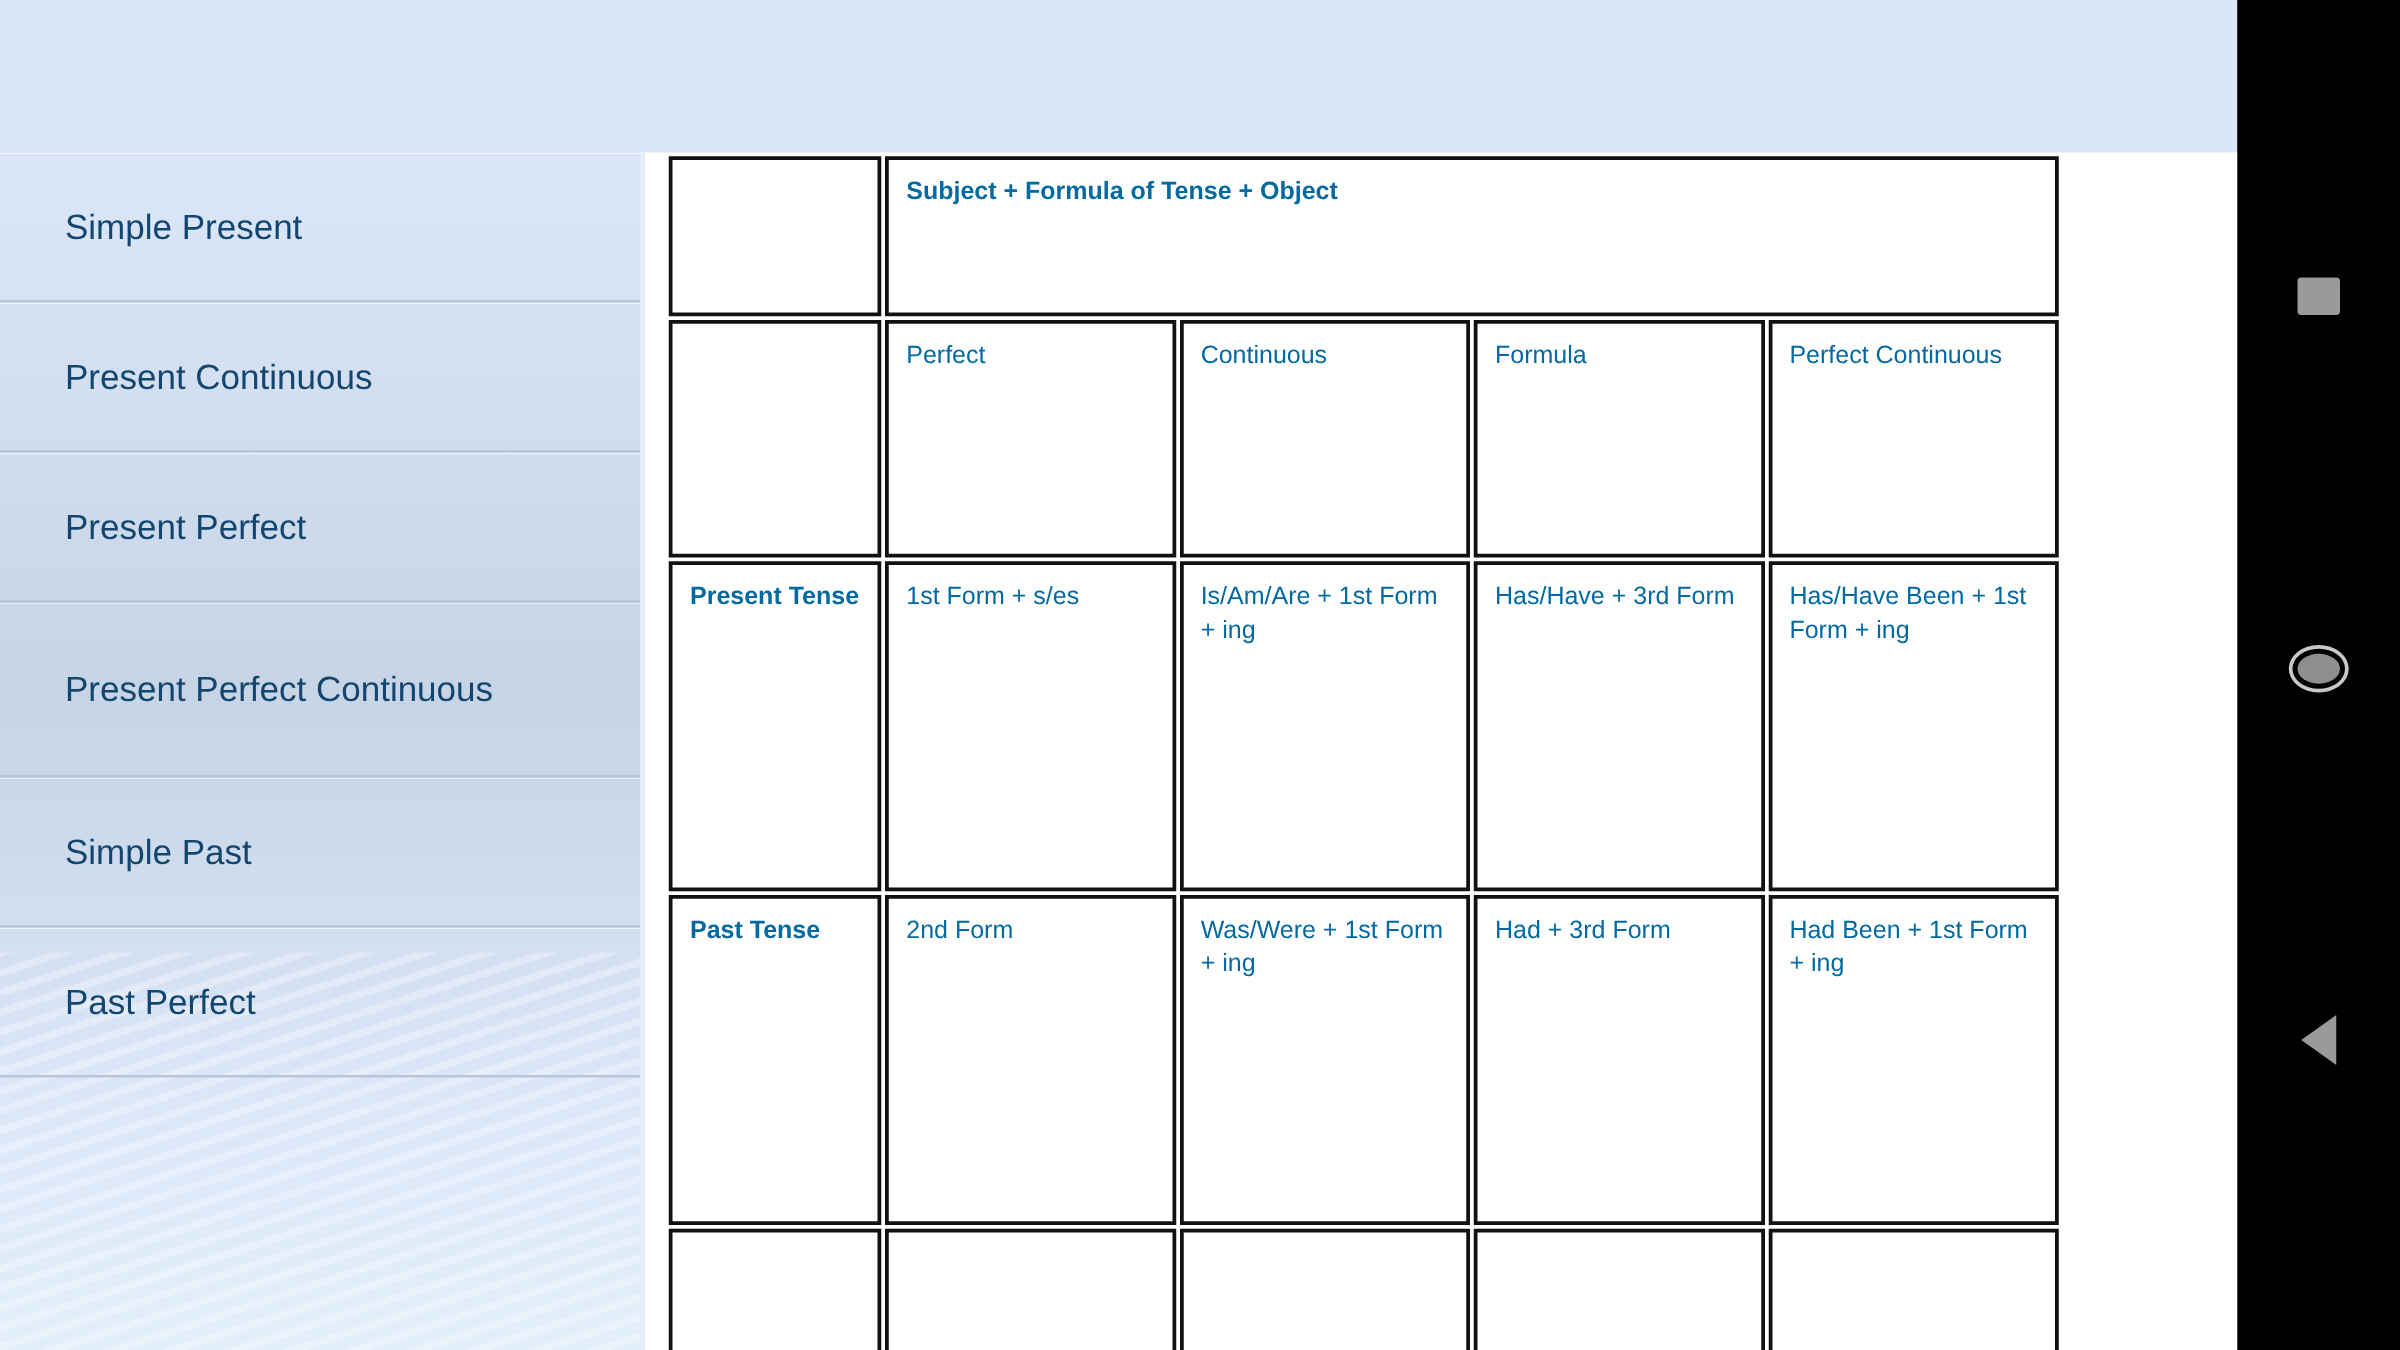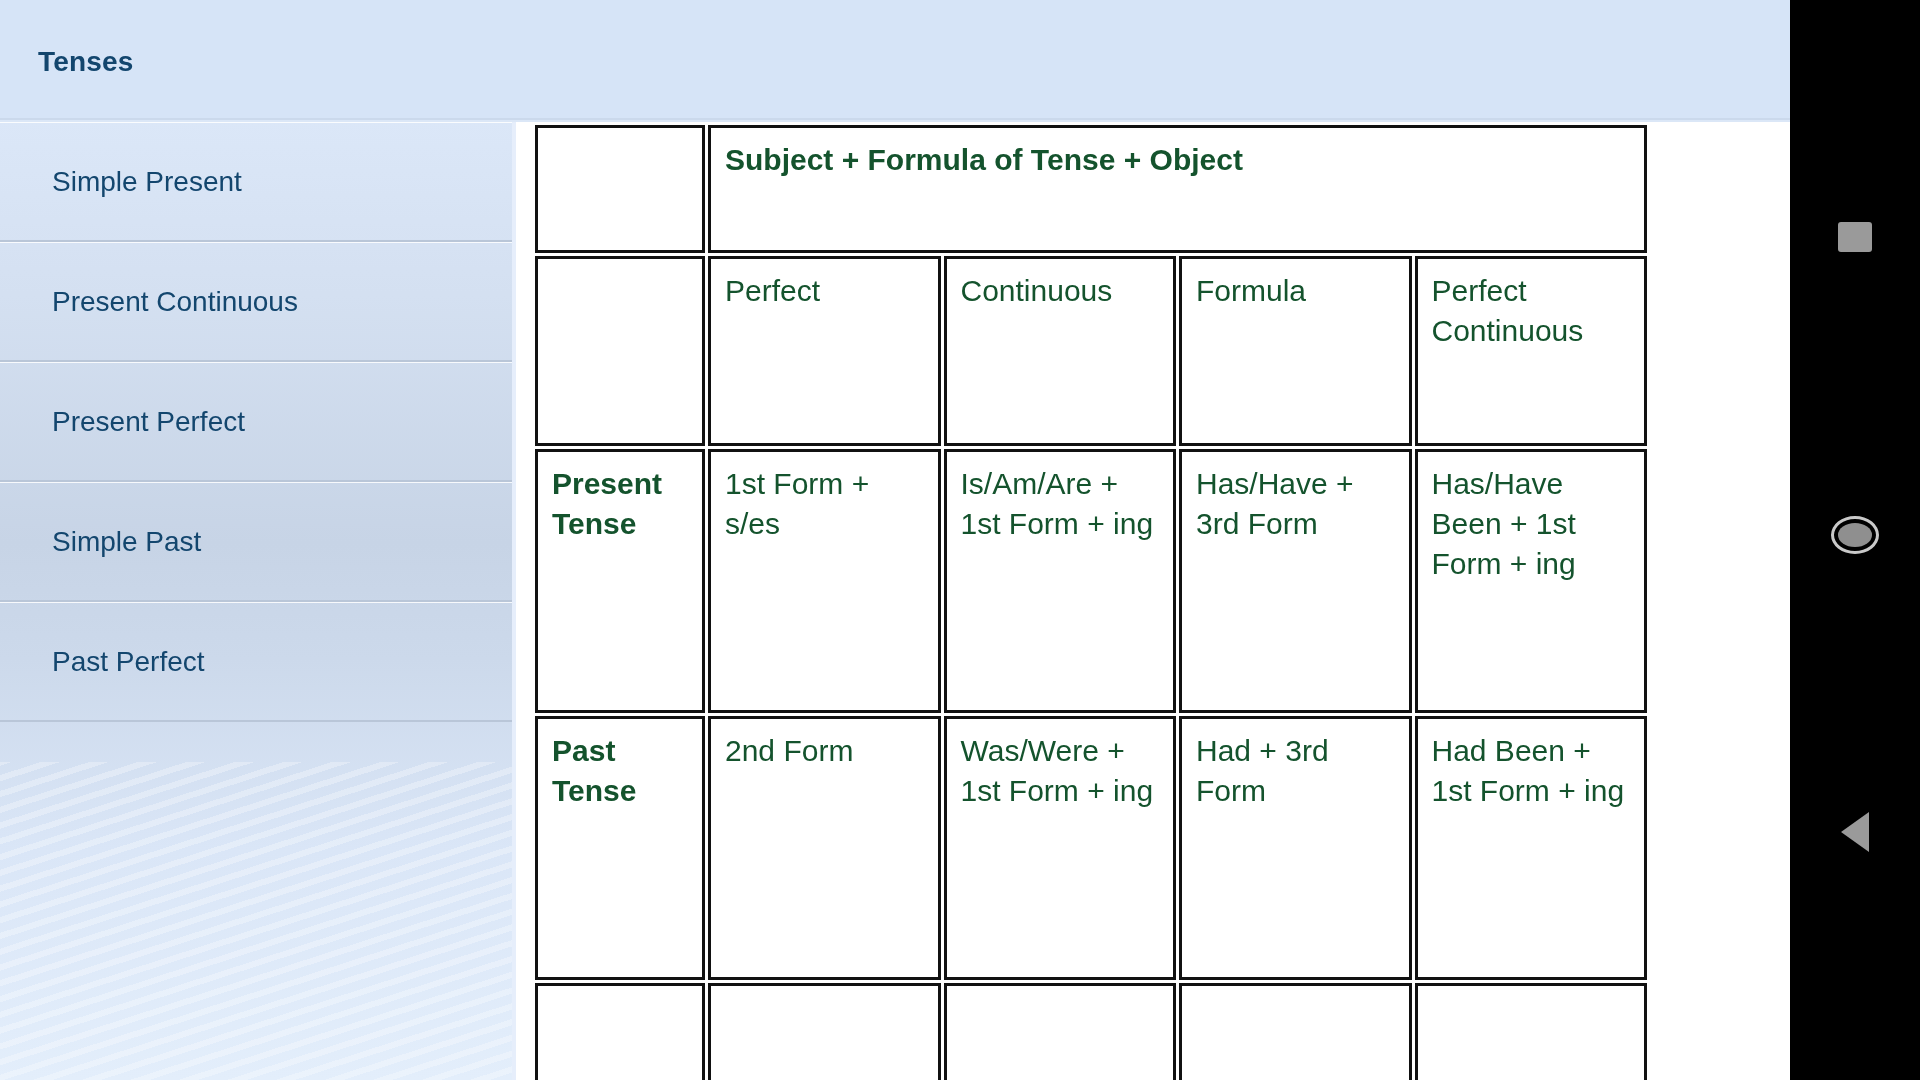--- a/index.html
+++ b/index.html
@@ -86,22 +86,22 @@
     border-spacing:3px;
     table-layout:fixed;
     width:1118px;
     margin-left:8px;
   }
   table.tense td {
     border:3px solid #111111;
     background:#ffffff;
     vertical-align:top;
     padding:12px 14px 16px 14px;
-    font-size:30px;
-    color:#14532d;
+    font-size:20px;
+    color:#0369a1;
     line-height:1.33;
   }
   td.c0 { width:170px; }
   td.c1 { width:196px; }
   td.c2 { width:224px; }
   td.c3 { width:198px; }
   td.c4 { width:270px;margin-top:37px; }
 
   tr.head-row td { height:128px; }
   td.banner {
@@ -146,40 +146,40 @@
     border-right:28px solid #9a9a9a;
   }
 </style>
 </head>
 <body>
 
 <div id="root">
 
   <div class="app">
 
-    <div class="titlebar">
-      <div class="title">Tenses</div>
-    </div>
 
     <div class="sidebar">
       <div class="sidebar-texture"></div>
       <div class="sidebar-list">
 
         <div class="side-item">
           <span class="label">Simple Present</span>
         </div>
 
         <div class="side-item">
           <span class="label">Present Continuous</span>
         </div>
 
         <div class="side-item">
           <span class="label">Present Perfect</span>
         </div>
 
+        <div class="side-item two-line">
+          <span class="label">Present Perfect Continuous</span>
+        </div>
 
         <div class="side-item">
           <span class="label">Simple Past</span>
         </div>
 
 
         <div class="side-item">
           <span class="label">Past Perfect</span>
         </div>
 

